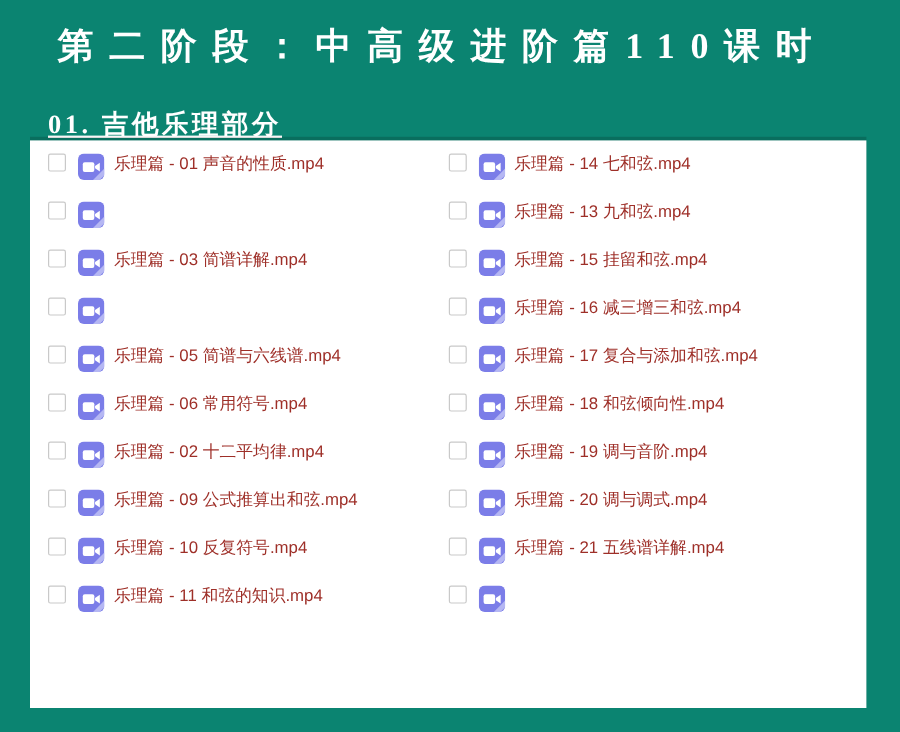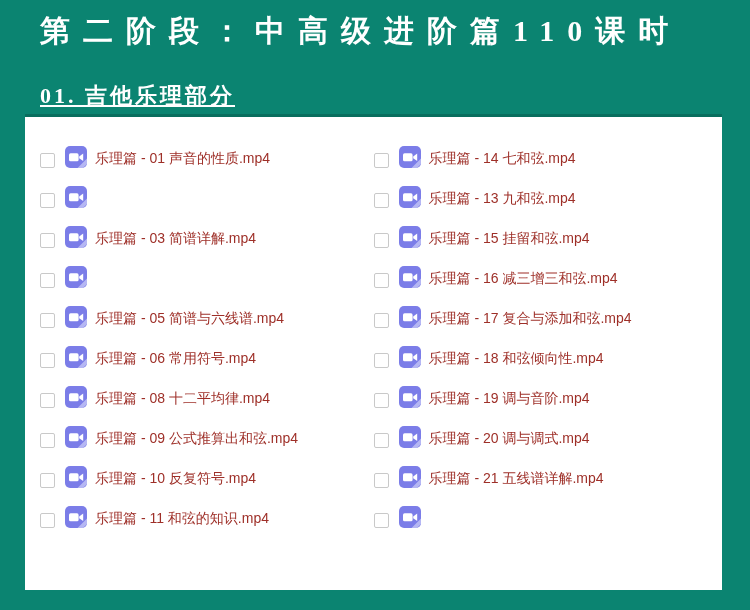--- a/index.html
+++ b/index.html
@@ -4,21 +4,21 @@
 <style>
   html, body { margin: 0; padding: 0; }
   body {
     width: 750px; height: 610px;
     background: #0b8471;
     font-family: "Liberation Sans", "DejaVu Sans", sans-serif;
     overflow: hidden;
     position: relative;
   }
   .page-title {
-    margin: 0;
+    margin: 8px;
     padding: 13px 0 0 40px;
     font-family: "Liberation Serif", "DejaVu Serif", serif;
     font-weight: bold;
     font-size: 30px;
     line-height: 36px;
     color: #ffffff;
     letter-spacing: 13px;
     white-space: nowrap;
   }
   .section-title {
@@ -41,21 +41,21 @@
     box-sizing: border-box;
     padding: 11px 15px 0 15px;
     display: grid;
     grid-template-columns: 1fr 1fr;
     align-content: start;
   }
   .file-column { display: flex; flex-direction: column; }
   .file-row {
     height: 40px;
     display: flex;
-    align-items: flex-end;
+    align-items: flex-start;
     cursor: pointer;
   }
   .checkbox {
     flex: 0 0 auto;
     width: 13px; height: 13px;
     border: 1px solid #c9c9c9;
     border-radius: 2px;
     background: #ffffff;
   }
   .file-icon {
@@ -138,21 +138,21 @@
         <span class="file-name">乐理篇 - 06 常用符号.mp4</span>
       </div>
       <div class="file-row">
         <span class="checkbox"></span>
         <svg class="file-icon" viewBox="0 0 22 22" width="22" height="22">
           <rect x="0" y="0" width="22" height="22" rx="5" fill="#7b7de8"></rect>
           <polygon points="22,12.5 12.5,22 18,22 22,18" fill="#b5b7f3"></polygon>
           <rect x="4" y="7.3" width="9.6" height="8" rx="1.6" fill="#ffffff"></rect>
           <path d="M14.2 10.4 L18.2 7.6 V15 L14.2 12.2 Z" fill="#ffffff"></path>
         </svg>
-        <span class="file-name">乐理篇 - 08 十二平均律.mp4</span>
+        <span class="file-name">乐理篇 - 02 十二平均律.mp4</span>
       </div>
       <div class="file-row">
         <span class="checkbox"></span>
         <svg class="file-icon" viewBox="0 0 22 22" width="22" height="22">
           <rect x="0" y="0" width="22" height="22" rx="5" fill="#7b7de8"></rect>
           <polygon points="22,12.5 12.5,22 18,22 22,18" fill="#b5b7f3"></polygon>
           <rect x="4" y="7.3" width="9.6" height="8" rx="1.6" fill="#ffffff"></rect>
           <path d="M14.2 10.4 L18.2 7.6 V15 L14.2 12.2 Z" fill="#ffffff"></path>
         </svg>
         <span class="file-name">乐理篇 - 09 公式推算出和弦.mp4</span>

